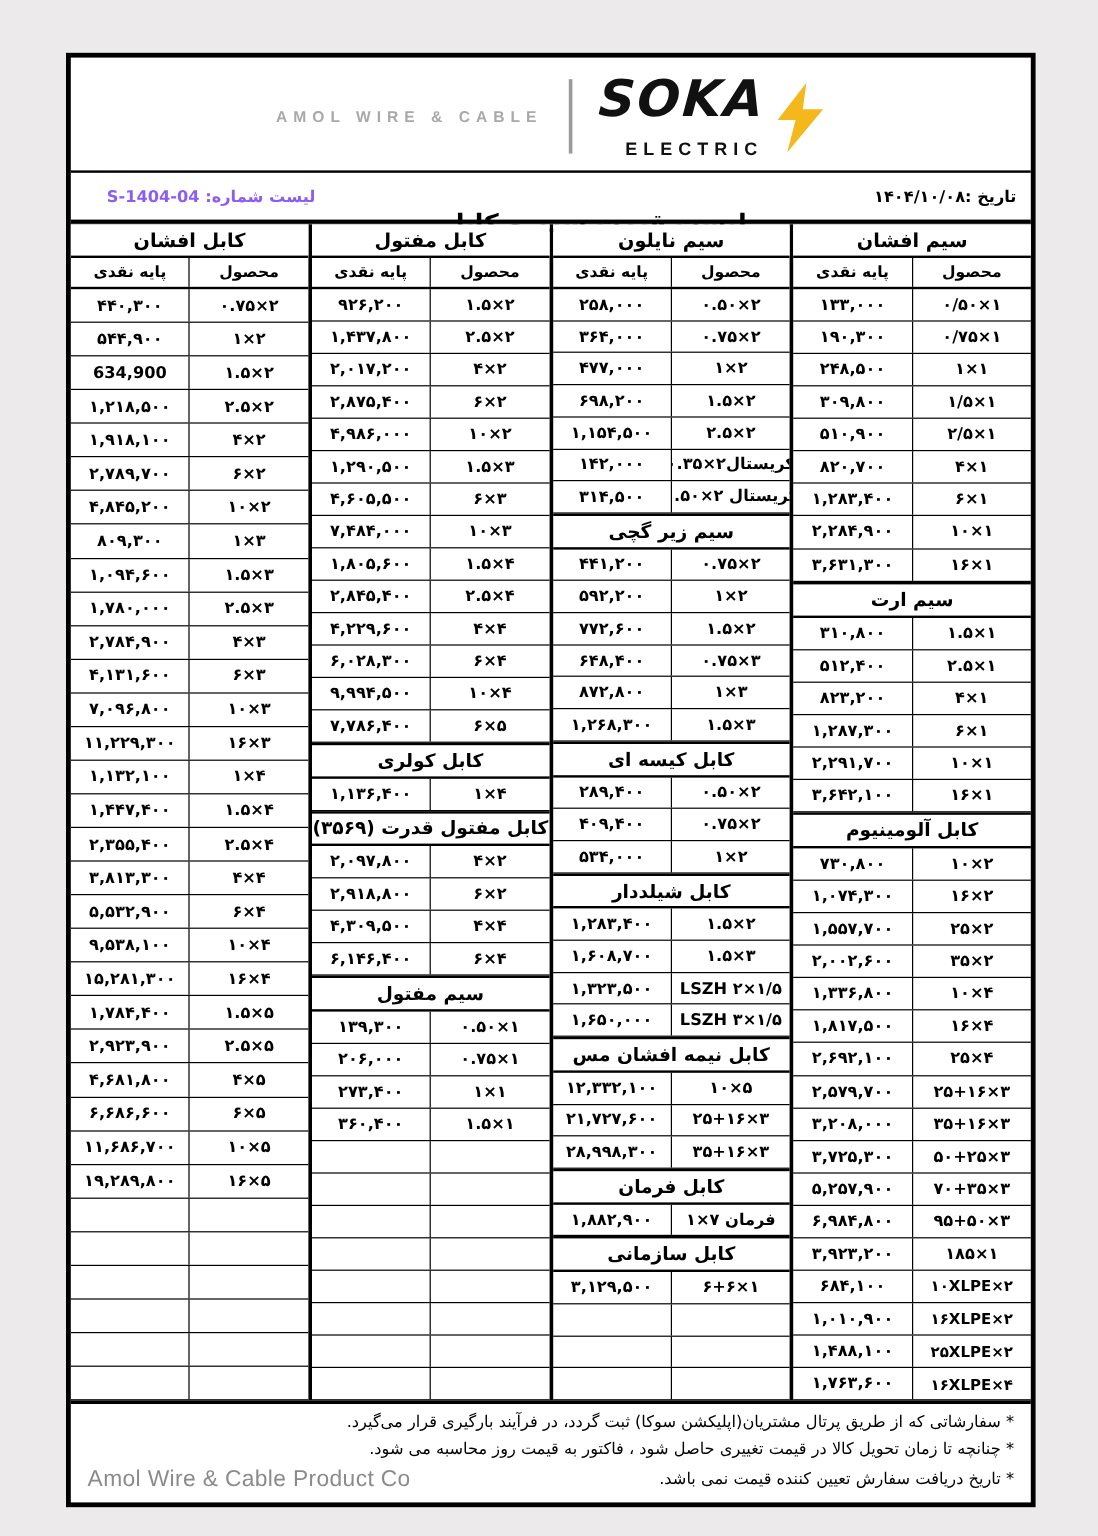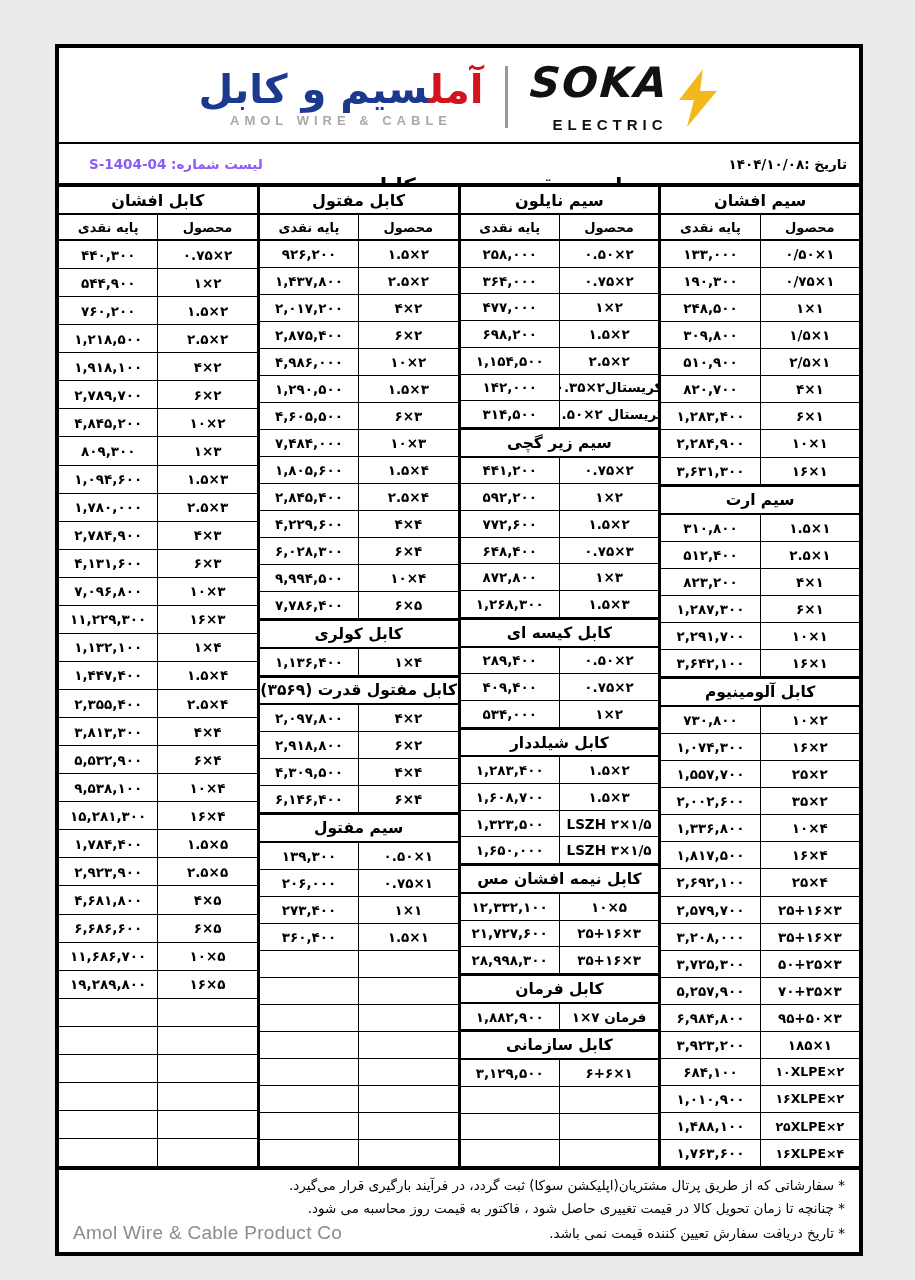--- a/index.html
+++ b/index.html
@@ -146,23 +146,20 @@
         </div>
         <div class="soka-block">
           <div class="soka-word">SOKA</div>
           <div class="soka-sub">ELECTRIC</div>
         </div>
       </div>
 
       <div class="divider-v"></div>
 
       <div class="logo-right">
-        <div class="amol-fa">
-          <span class="red">آمل</span><span class="blue">سیم و کابل</span>
-        </div>
         <div class="amol-en">AMOL WIRE &amp; CABLE</div>
       </div>
     </div>
 
     <div class="titlebar">
       <div class="date">تاريخ :۱۴۰۴/۱۰/۰۸</div>
       <div class="main-title">ليست قيمت سيم و كابل</div>
       <div class="lst-no">ليست شماره: S-1404-04</div>
     </div>
 
@@ -601,21 +598,21 @@
             <div class="row">
               <div class="c prod">۲×۰.۷۵</div>
               <div class="c price">۴۴۰,۳۰۰</div>
             </div>
             <div class="row">
               <div class="c prod">۲×۱</div>
               <div class="c price">۵۴۴,۹۰۰</div>
             </div>
             <div class="row">
               <div class="c prod">۲×۱.۵</div>
-              <div class="c price">۷۶۰,۲۰۰</div>
+              <div class="c price">634,900</div>
             </div>
             <div class="row">
               <div class="c prod">۲×۲.۵</div>
               <div class="c price">۱,۲۱۸,۵۰۰</div>
             </div>
             <div class="row">
               <div class="c prod">۲×۴</div>
               <div class="c price">۱,۹۱۸,۱۰۰</div>
             </div>
             <div class="row">

